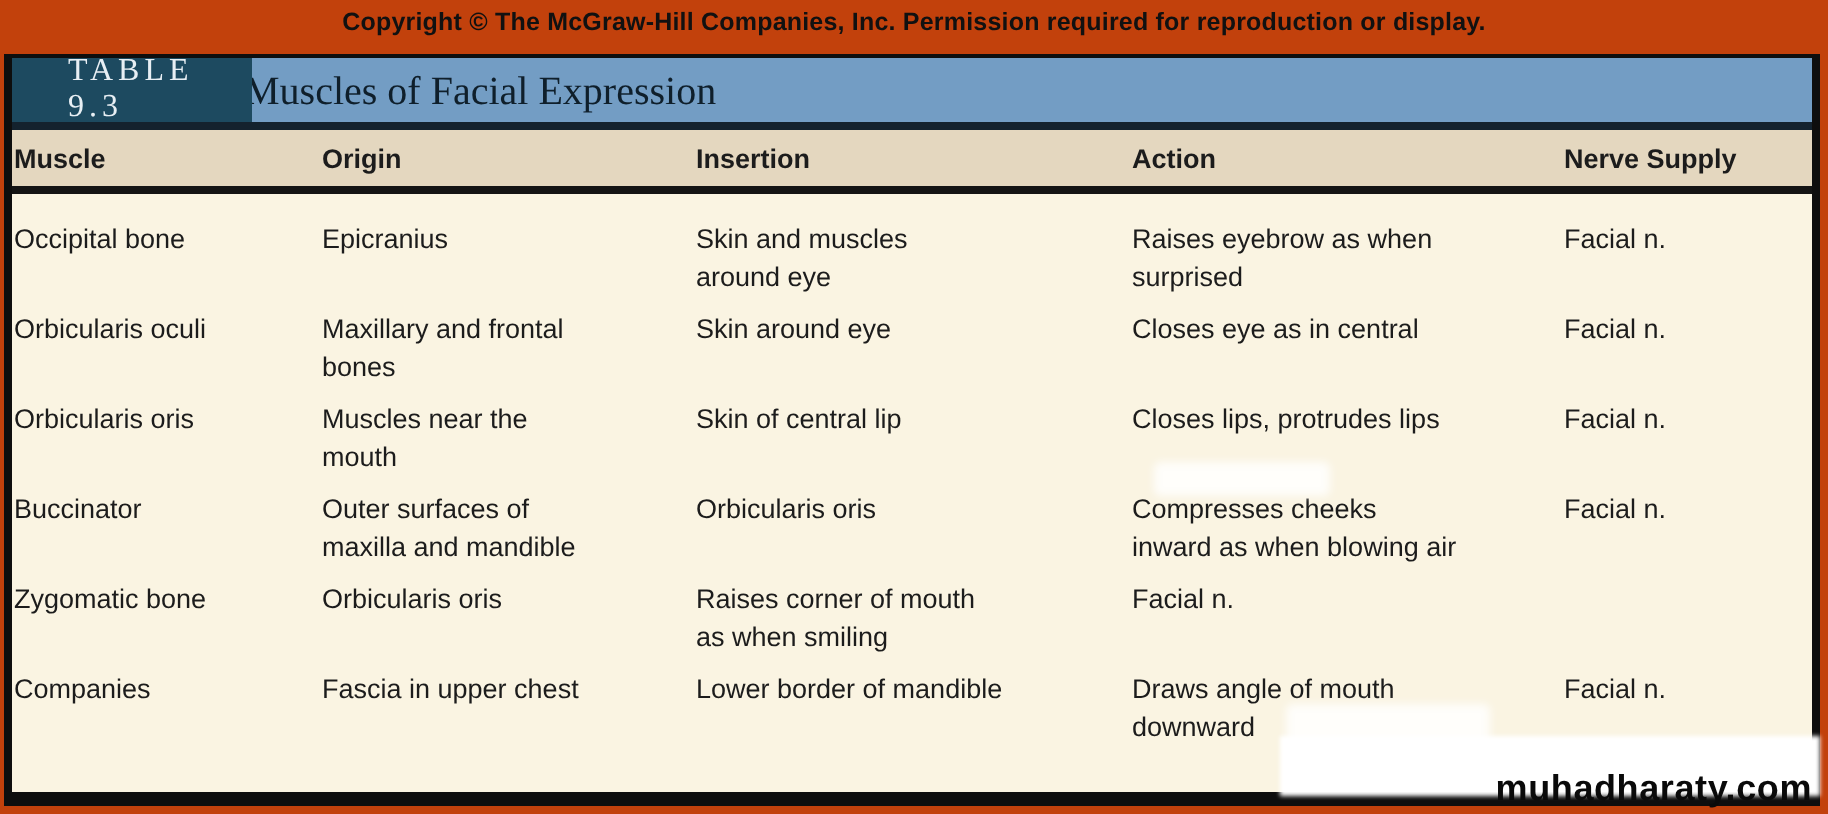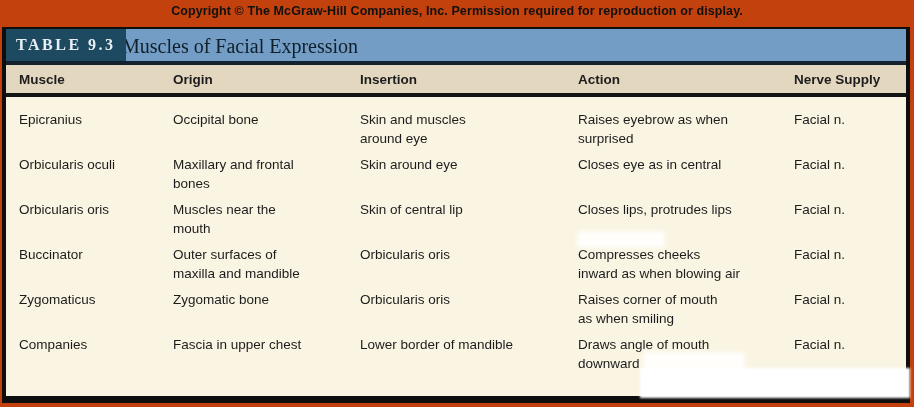--- a/index.html
+++ b/index.html
@@ -30,35 +30,35 @@
     height:36px;
     background:#739dc4;
     border-bottom:4px solid #14222e;
   }
   .banner-label {
     position:absolute; left:0; top:0; bottom:0;
     width:120px;
     background:#1d4a60;
     color:#e8eff4;
     display:flex; align-items:center;
-    padding-left:10px;
+    padding-left:28px;
     font-family:"Liberation Serif", serif;
-    font-size:16px; letter-spacing:2.5px;font-weight:bold;
+    font-size:16px; letter-spacing:2.5px;
   }
   .banner-title {
     margin-left:116px;
     line-height:35px;
     font-family:"Liberation Serif", serif;
     font-size:20px;
     color:#0f1f2b;
   }
   .grid {
     display:grid;
     grid-template-columns:154px 187px 218px 216px 1fr;
-    padding-left:13px;
+    padding-left:1px;
   }
   .header-row {
     height:32px;
     background:#e4d7bf;
     border-bottom:4px solid #141414;
     align-items:center;
     font-size:13.5px; font-weight:bold; color:#0d0d0d;
   }
   .tbody { padding-top:13px; }
   .row { min-height:45px; align-items:start; }
@@ -105,22 +105,22 @@
       <div class="cell">Muscle</div>
       <div class="cell">Origin</div>
       <div class="cell">Insertion</div>
       <div class="cell">Action</div>
       <div class="cell">Nerve Supply</div>
     </div>
 
     <div class="tbody">
 
       <div class="grid row">
+        <div class="cell">Occipital bone</div>
         <div class="cell">Epicranius</div>
-        <div class="cell">Occipital bone</div>
         <div class="cell">Skin and muscles
 around eye</div>
         <div class="cell">Raises eyebrow as when
 surprised</div>
         <div class="cell">Facial n.</div>
       </div>
 
       <div class="grid row">
         <div class="cell">Orbicularis oculi</div>
         <div class="cell">Maxillary and frontal
@@ -143,21 +143,20 @@
         <div class="cell">Buccinator</div>
         <div class="cell">Outer surfaces of
 maxilla and mandible</div>
         <div class="cell">Orbicularis oris</div>
         <div class="cell">Compresses cheeks
 inward as when blowing air</div>
         <div class="cell">Facial n.</div>
       </div>
 
       <div class="grid row">
-        <div class="cell">Zygomaticus</div>
         <div class="cell">Zygomatic bone</div>
         <div class="cell">Orbicularis oris</div>
         <div class="cell">Raises corner of mouth
 as when smiling</div>
         <div class="cell">Facial n.</div>
       </div>
 
       <div class="grid row">
         <div class="cell">Companies</div>
         <div class="cell">Fascia in upper chest</div>
@@ -166,14 +165,15 @@
 downward</div>
         <div class="cell">Facial n.</div>
       </div>
 
     </div>
   </div>
 
   <div class="smudge smudge-1"></div>
   <div class="smudge smudge-2"></div>
   <div class="wm-patch"></div>
+  <div class="watermark">muhadharaty.com</div>
 
 </div>
 
 </body></html>

